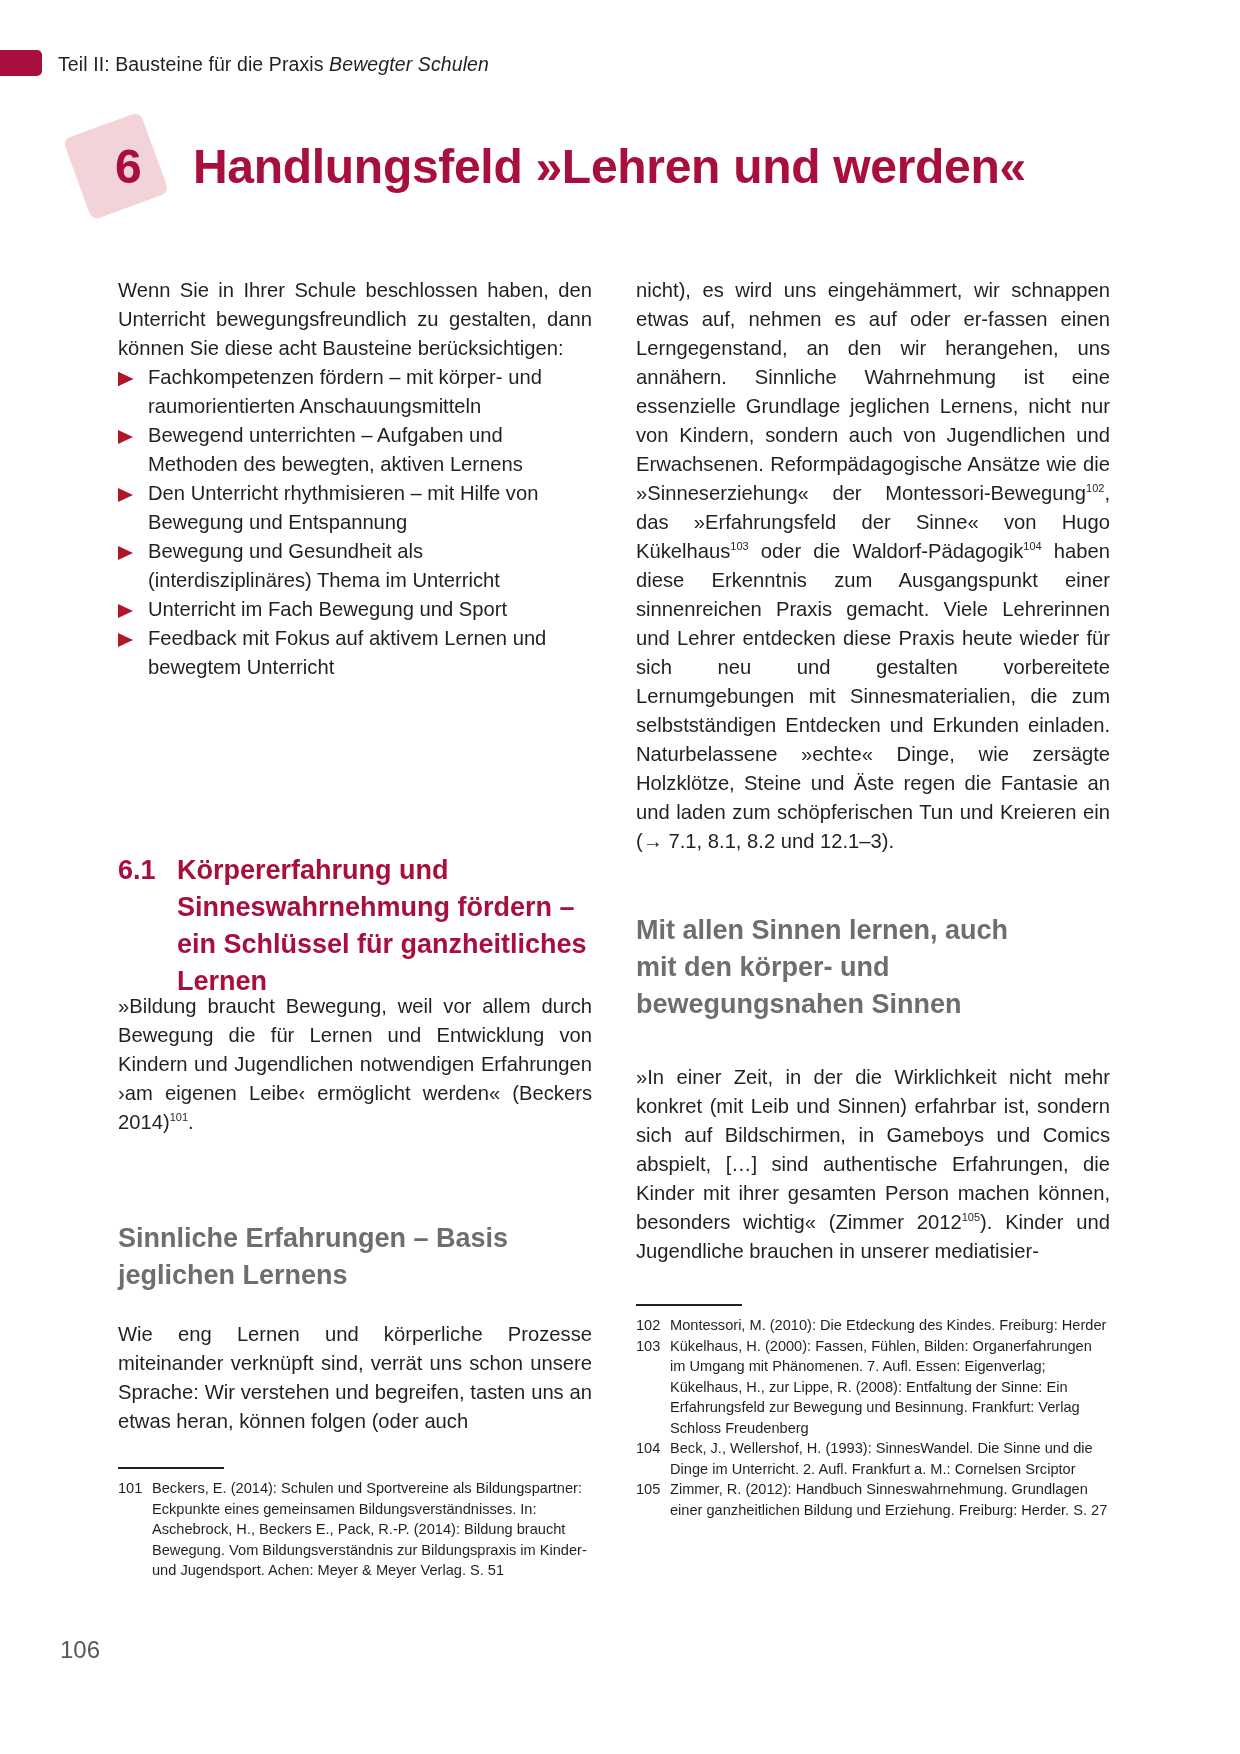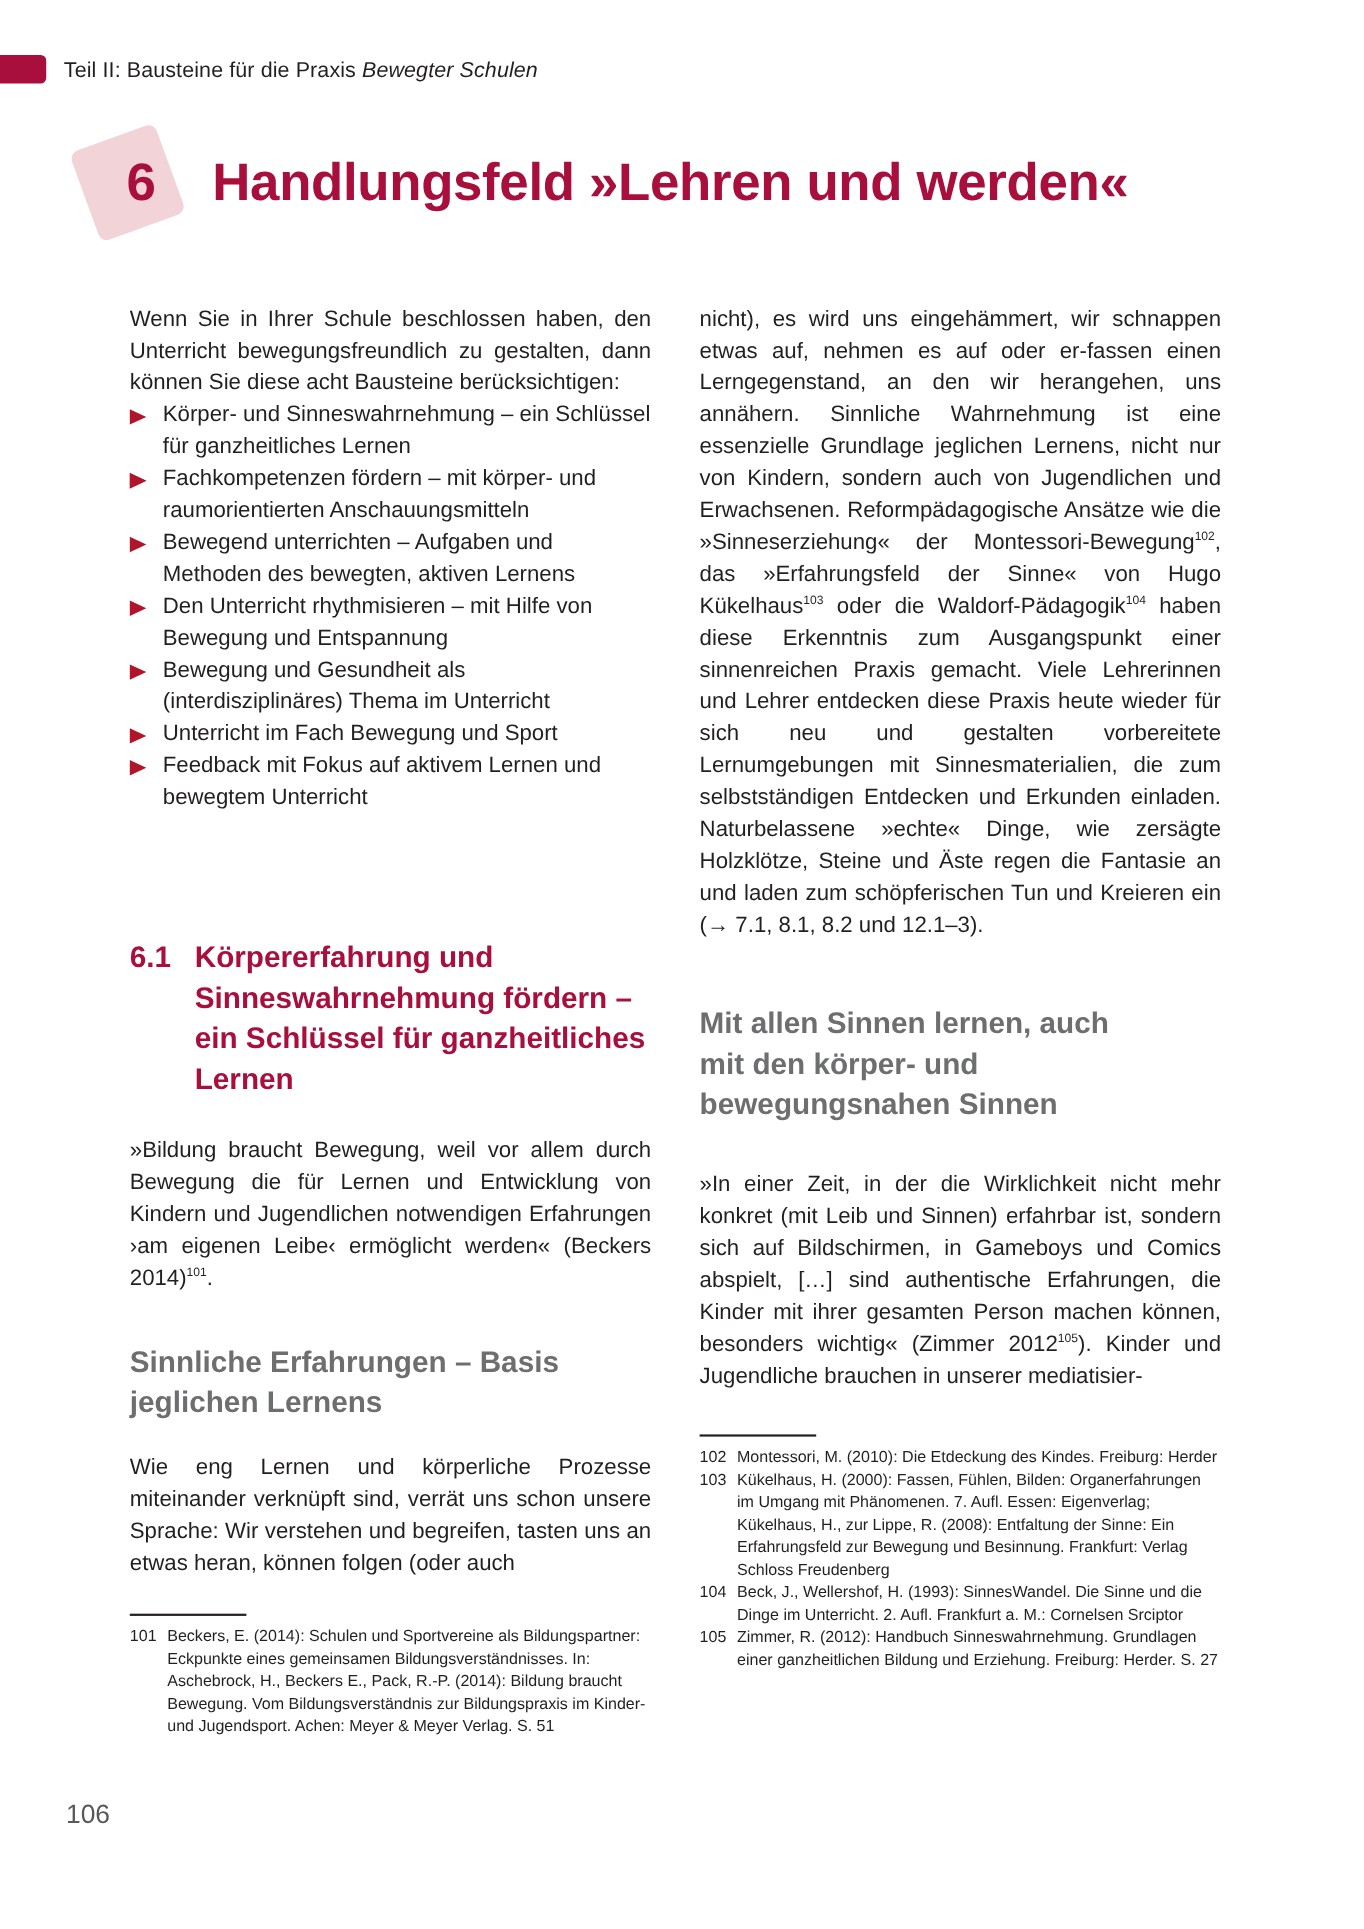--- a/index.html
+++ b/index.html
@@ -53,37 +53,37 @@
 
 <div class="chapter">
   <div class="badge"></div>
   <div class="num">6</div>
   <div class="title">Handlungsfeld »Lehren und werden«</div>
 </div>
 
 <div class="col col-left" style="top:276px;">
   <p>Wenn Sie in Ihrer Schule beschlossen haben, den Unterricht bewegungsfreundlich zu gestalten, dann können Sie diese acht Bausteine berücksichtigen:</p>
   <ul class="bullets">
-    <li><span class="tri"></span><span>Körper- und Sinneswahrnehmung – ein Schlüssel für ganzheitliches Lernen</span></li>
+    <li><span class="tri"></span></li>
     <li><span class="tri"></span></li>
     <li><span class="tri"></span><span>Fachkompetenzen fördern – mit körper- und raumorientierten Anschauungsmitteln</span></li>
     <li><span class="tri"></span><span>Bewegend unterrichten – Aufgaben und Methoden des bewegten, aktiven Lernens</span></li>
     <li><span class="tri"></span><span>Den Unterricht rhythmisieren – mit Hilfe von Bewegung und Entspannung</span></li>
     <li><span class="tri"></span><span>Bewegung und Gesundheit als (interdisziplinäres) Thema im Unterricht</span></li>
     <li><span class="tri"></span><span>Unterricht im Fach Bewegung und Sport</span></li>
     <li><span class="tri"></span><span>Feedback mit Fokus auf aktivem Lernen und bewegtem Unterricht</span></li>
   </ul>
 </div>
 
 <div class="h2" style="left:118px; top:852px; width:480px;">
   <span class="sec">6.1</span>
   <span class="txt">Körpererfahrung und Sinneswahrnehmung fördern – ein Schlüssel für ganzheitliches Lernen</span>
 </div>
 
-<div class="col col-left" style="top:1032px;">
+<div class="col col-left" style="top:992px;">
   <p><span>»Bildung braucht Bewegung, weil vor allem durch Bewegung die für Lernen und Entwicklung von Kindern und Jugendlichen notwendigen Erfahrungen ›am eigenen Leibe‹ ermöglicht werden« (Beckers 2014)</span><sup>101</sup><span>.</span></p>
 </div>
 
 <div class="h3" style="left:118px; top:1220px; width:474px;">Sinnliche Erfahrungen – Basis jeglichen Lernens</div>
 
 <div class="col col-left" style="top:1320px;">
   <p>Wie eng Lernen und körperliche Prozesse miteinander verknüpft sind, verrät uns schon unsere Sprache: Wir verstehen und begreifen, tasten uns an etwas heran, können folgen (oder auch</p>
 </div>
 
 <div class="fn-rule" style="left:118px; top:1467px;"></div>

